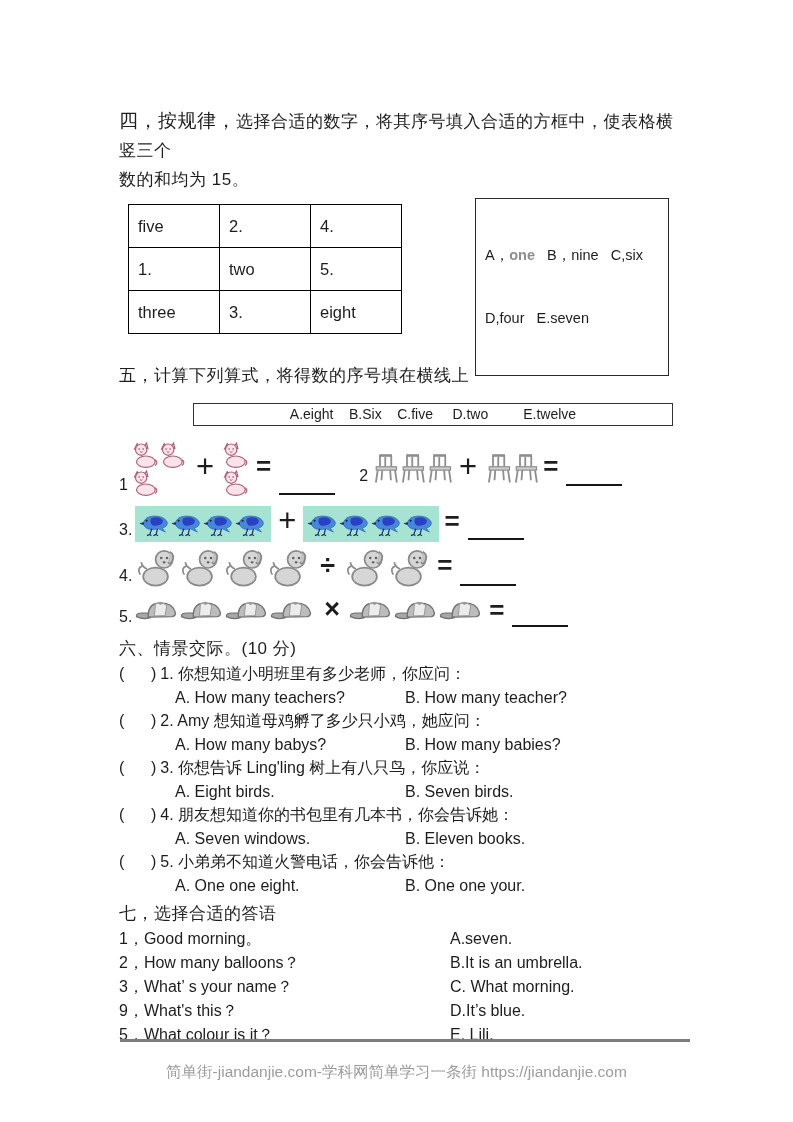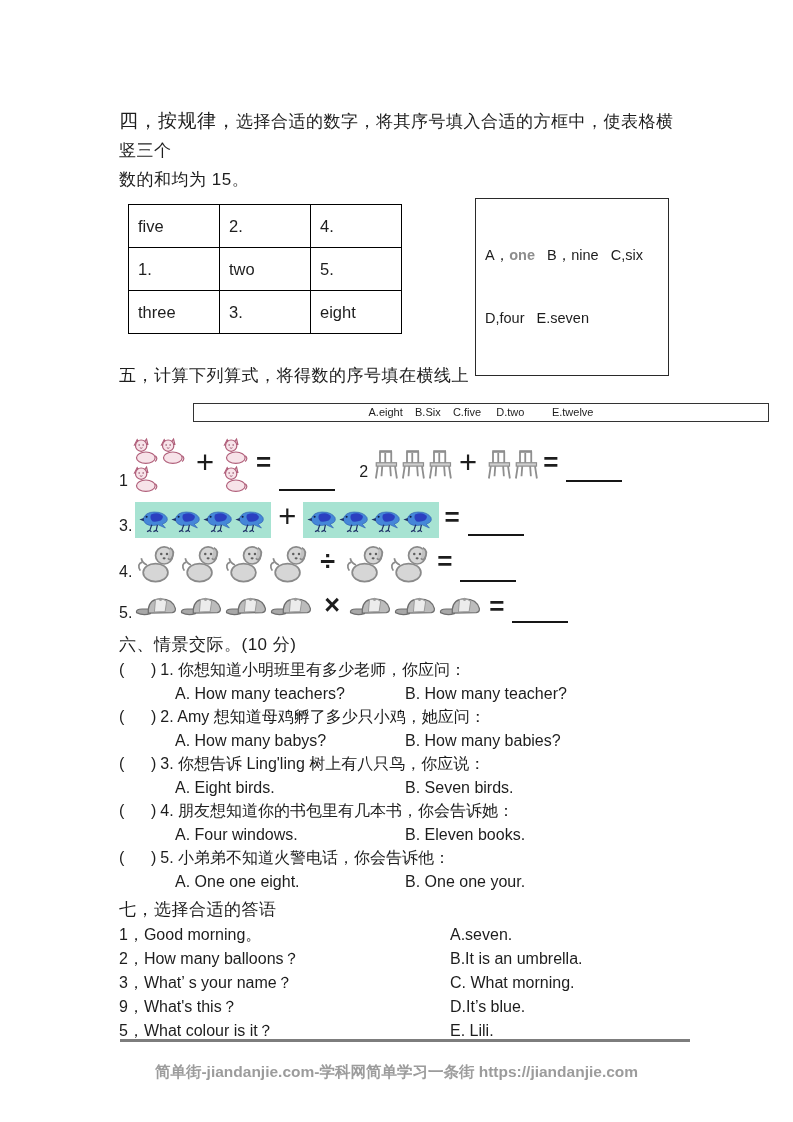--- a/index.html
+++ b/index.html
@@ -23,22 +23,22 @@
   .optbox4 {
     position:absolute; left:356px; top:92px; width:194px;
     border:1.6px solid #2a2a2a; padding:4px 9px;
     font-size:14.5px; line-height:21px; white-space:pre;
   }
   .gray-word { color:#8d8d8d;font-weight:bold; }
 
   
   .s5 { margin-top:27px; }
   .optbox5 {
-    margin:13px 0 0 74px; width:576px; border:1.5px solid #333;
-    text-align:center; font-size:11px; padding:2px 0 3px; white-space:pre;
+    margin:13px 0 0 74px; width:480px; border:1.5px solid #333;
+    text-align:center; font-size:14px; padding:2px 0 3px; white-space:pre;
   }
   .prow { display:flex; align-items:center; }
   .prob { display:flex; align-items:center; }
   .prob + .prob { margin-left:24px; }
   .prow1 { margin-top:12px; min-height:62px; }
   .prow2 { margin-top:5px; }
   .prow3 { margin-top:6px; }
   .prow4 { margin-top:8px; }
   .pnum { font-size:16px; align-self:flex-end; padding:0 3px 3px 0; }
   .op { font-size:31px; font-weight:400; margin:0 7px 6px; line-height:1; }
@@ -72,21 +72,21 @@
   .pair { font-size:16px; line-height:24px; display:flex; }
   .pq { display:inline-block; width:331px; }
 
   
   .footer-divider {
     position:absolute; left:120px; top:1039px; width:570px; height:2.5px;
     background:#7d7d7d;
   }
   .footer-text {
     position:absolute; left:0; top:1062px; width:100%; text-align:center;
-    color:#9c9c9c; font-size:15.5px;font-weight:bold;
+    color:#9c9c9c; font-size:15.5px;
   }
   .defs-holder { position:absolute; width:0; height:0; overflow:hidden; }
 </style>
 </head>
 <body>
 
 <svg class="defs-holder" aria-hidden="true">
   <defs>
     <symbol id="sym-cat" viewBox="0 0 40 42">
       <g fill="#f7e3e9" stroke="#b05f7a" stroke-width="1.8">
@@ -360,21 +360,21 @@
             <span class="bracket">(      )</span>
             <span>3.  你想告诉 Ling'ling 树上有八只鸟，你应说：</span>
           </div>
         <div class="oline"><span class="optA">A. Eight birds.</span><span>B. Seven birds.</span></div>
       </div>
       <div class="q">
         <div class="qline">
             <span class="bracket">(      )</span>
             <span>4.  朋友想知道你的书包里有几本书，你会告诉她：</span>
           </div>
-        <div class="oline"><span class="optA">A. Four windows.</span><span>B. Eleven books.</span></div>
+        <div class="oline"><span class="optA">A. Seven windows.</span><span>B. Eleven books.</span></div>
       </div>
       <div class="q">
         <div class="qline">
             <span class="bracket">(      )</span>
             <span>5.  小弟弟不知道火警电话，你会告诉他：</span>
           </div>
         <div class="oline"><span class="optA">A.  One one eight.</span><span>B. One one your.</span></div>
       </div>
     </section>
 

